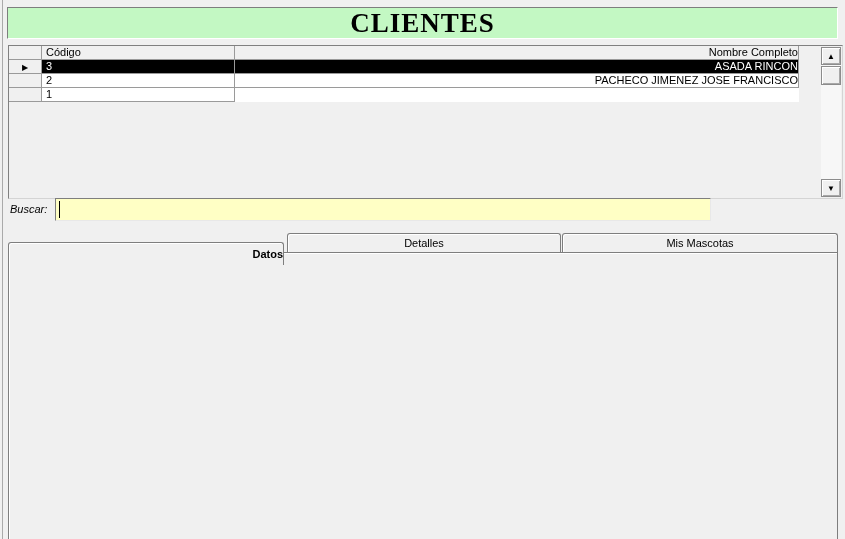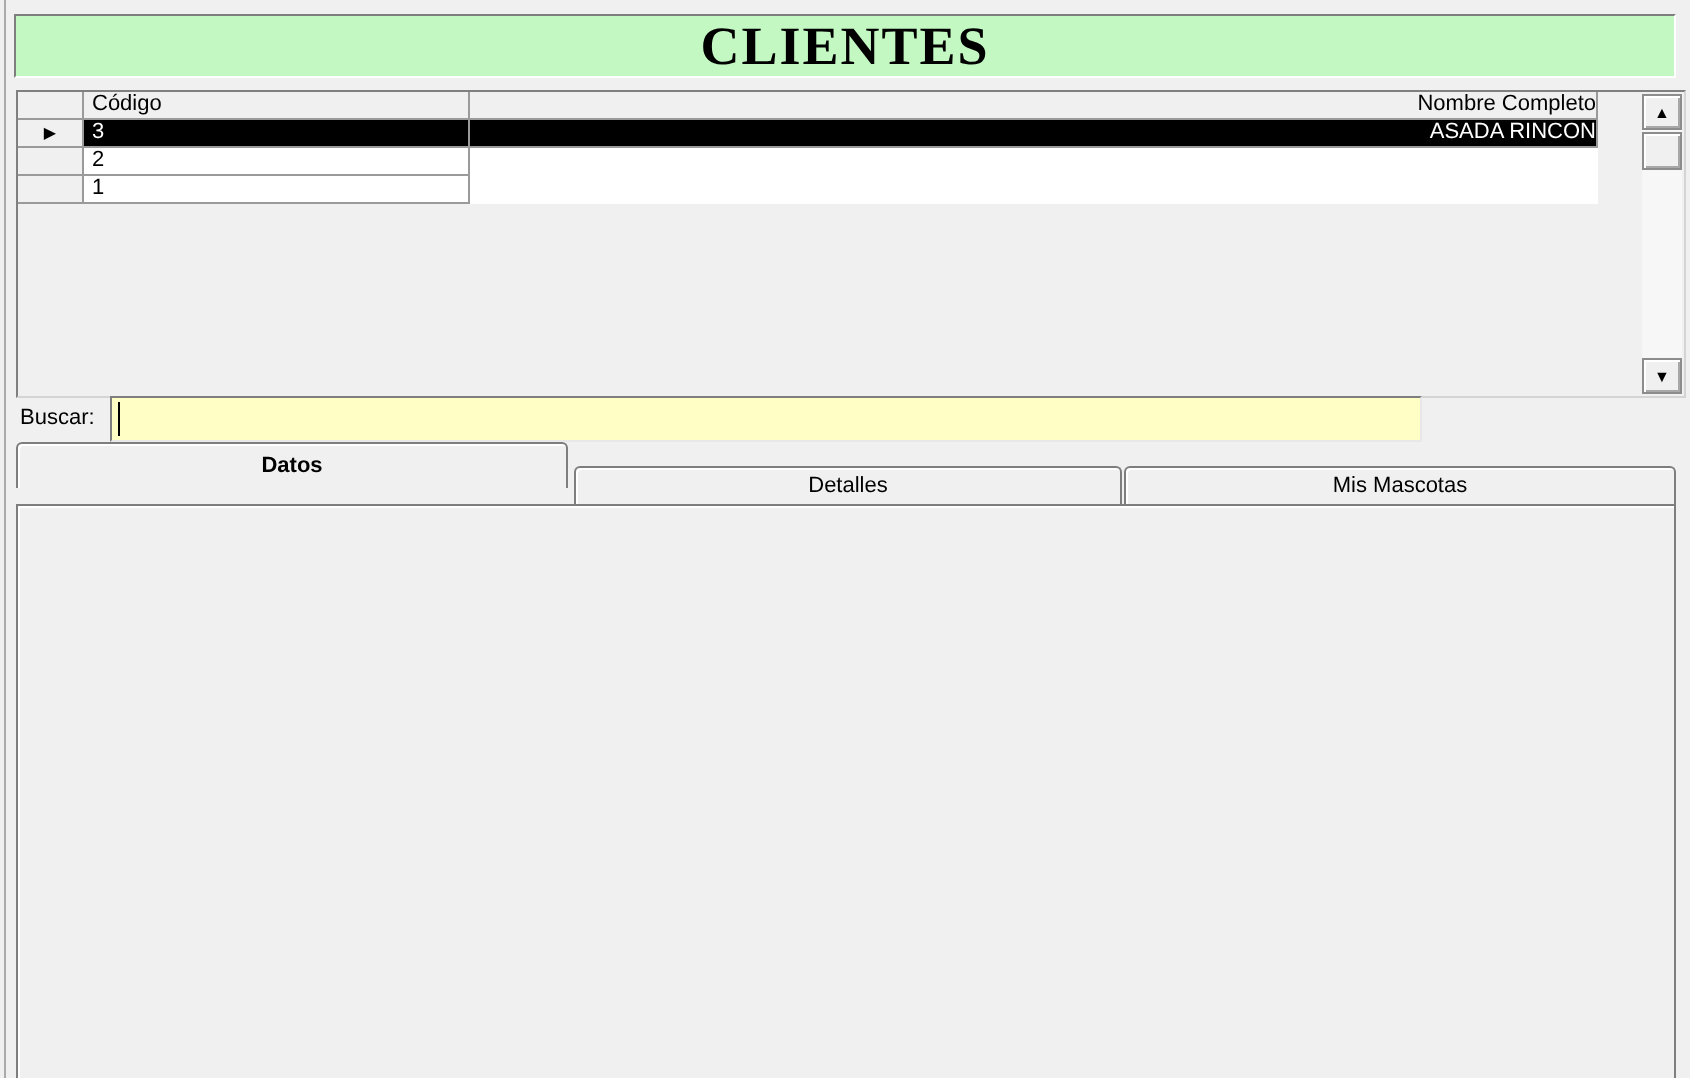--- a/index.html
+++ b/index.html
@@ -69,21 +69,21 @@
   
   .tab {
     position:absolute; top:233px; height:19px;
     background:#f0f0f0;
     border:1px solid #7e7e7e; border-bottom:none;
     border-radius:3px 3px 0 0;
     box-shadow:inset 1px 1px 0 #fff;
     display:flex; align-items:center; justify-content:center;
     z-index:2;
   }
-  .tab.active { top:221px; height:23px; font-weight:bold; z-index:4; }
+  .tab.active { top:242px; height:23px; font-weight:bold; z-index:4;justify-content:flex-end; }
 
   
   .panel {
     left:8px; top:252px; width:830px; height:300px;
     background:#f0f0f0;
     border:1px solid #7e7e7e;
     box-shadow:inset 1px 1px 0 #fff;
     z-index:3;
   }
 
@@ -145,38 +145,39 @@
       <div class="gcell c-nom">Nombre Completo</div>
     </div>
     <div class="grow selected">
       <div class="gcell c-sel"><span class="sel-arrow">▶</span></div>
       <div class="gcell c-cod">3</div>
       <div class="gcell c-nom">ASADA RINCON</div>
     </div>
     <div class="grow">
       <div class="gcell c-sel"></div>
       <div class="gcell c-cod">2</div>
+      <div class="gcell c-nom">PACHECO JIMENEZ JOSE FRANCISCO</div>
     </div>
     <div class="grow">
       <div class="gcell c-sel"></div>
       <div class="gcell c-cod">1</div>
     </div>
   </div>
   <div class="vsb">
     <div class="sb-btn sb-up">
         <span>▲</span>
       </div>
     <div class="sb-thumb"></div>
     <div class="sb-btn sb-dn">
         <span>▼</span>
       </div>
   </div>
 </div>
 
-<div class="lbl" style="left:10px; top:203px;">Buscar:</div>
+<div class="lbl" style="left:10px; top:203px;font-style:italic;">Buscar:</div>
 <div class="abs search-input">
   <div class="caret"></div>
 </div>
 
 <div class="tab active" style="left:8px; width:276px;">
     <span>Datos</span>
   </div>
 <div class="tab" style="left:287px; width:274px;">
     <span>Detalles</span>
   </div>

